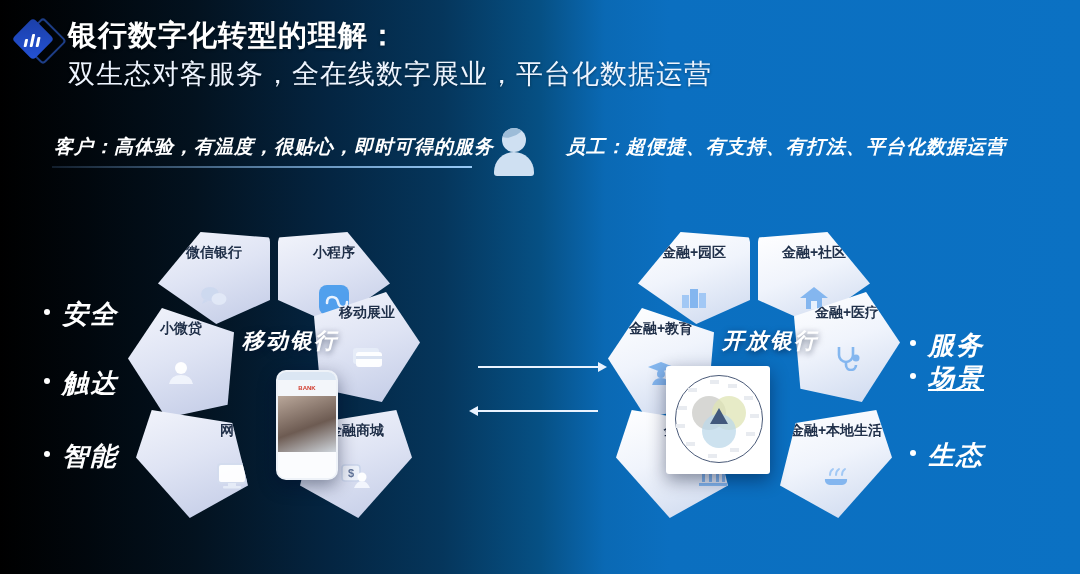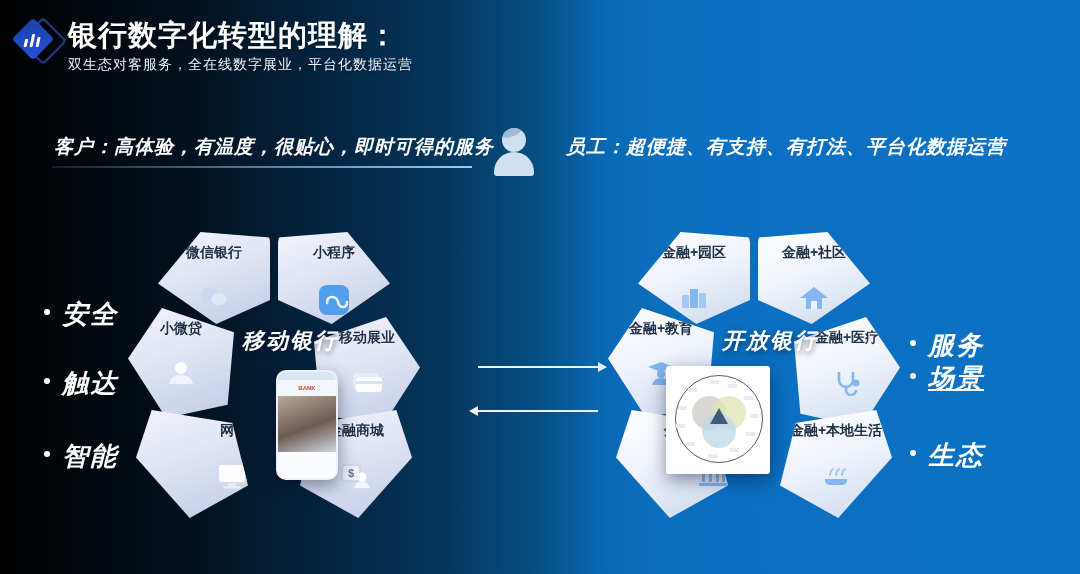--- a/index.html
+++ b/index.html
@@ -25,21 +25,21 @@
   #logo .dia2{position:absolute;left:14px;top:6px;width:30px;height:30px;
     border:2px solid #1d3d86;transform:rotate(45deg);border-radius:4px;background:transparent;}
   #logo .bars{position:absolute;left:13px;top:15px;width:18px;height:14px;transform:skewX(-12deg);}
   #logo .bars i{position:absolute;bottom:0;width:3px;background:#fff;display:block;border-radius:1px;}
   #logo .bars i:nth-child(1){left:0;height:8px;}
   #logo .bars i:nth-child(2){left:6px;height:13px;}
   #logo .bars i:nth-child(3){left:12px;height:10px;}
 
   #title{position:absolute;left:68px;top:16px;color:#ffffff;font-size:29px;font-weight:700;
     letter-spacing:1px;text-shadow:0 1px 3px rgba(0,0,0,.45);}
-  #subtitle{position:absolute;left:68px;top:56px;color:#eef5ff;font-size:14px;font-weight:400;
+  #subtitle{position:absolute;left:68px;top:56px;color:#eef5ff;font-size:27px;font-weight:400;
     letter-spacing:1px;text-shadow:0 1px 3px rgba(0,0,0,.4);}
 
   
   #customer-text{position:absolute;left:54px;top:134px;color:#ffffff;font-size:19px;
     font-style:italic;font-weight:600;letter-spacing:1px;white-space:nowrap;}
   #customer-rule{position:absolute;left:52px;top:166px;width:420px;height:2px;
     background:linear-gradient(90deg,rgba(120,180,255,.15),rgba(160,210,255,.95));}
   #employee-text{position:absolute;left:566px;top:134px;color:#ffffff;font-size:19px;
     font-style:italic;font-weight:600;letter-spacing:1px;white-space:nowrap;}
   #avatar{position:absolute;left:492px;top:128px;width:44px;height:48px;}
@@ -75,21 +75,21 @@
     background:linear-gradient(160deg,#f2f4fb 0%,#dfe4f4 45%,#c2cbe6 100%);}
   #cluster-right .petal{
     background:linear-gradient(160deg,#ffffff 0%,#f0f4fc 45%,#ccd8ee 100%);}
 
   .p-tl{ left:18px; top:0px;  width:112px;height:92px;
     clip-path:polygon(38% 0%,100% 6%,100% 74%,52% 100%,0% 56%);border-radius:10px;}
   .p-tr{ left:138px;top:0px;  width:112px;height:92px;
     clip-path:polygon(0% 6%,62% 0%,100% 56%,48% 100%,0% 74%);border-radius:10px;}
   .p-ml{ left:-12px;top:76px; width:106px;height:110px;
     clip-path:polygon(32% 0%,100% 22%,94% 88%,36% 100%,0% 46%);border-radius:10px;}
-  .p-mr{ left:174px;top:85px; width:106px;height:110px;
+  .p-mr{ left:174px;top:60px; width:106px;height:110px;
     clip-path:polygon(0% 22%,68% 0%,100% 46%,64% 100%,6% 88%);border-radius:10px;}
   .p-bl{ left:-4px; top:178px;width:112px;height:108px;
     clip-path:polygon(14% 0%,86% 12%,100% 70%,48% 100%,0% 44%);border-radius:10px;align-items:flex-end;}
   .p-br{ left:160px;top:178px;width:112px;height:108px;
     clip-path:polygon(14% 12%,86% 0%,100% 44%,52% 100%,0% 70%);border-radius:10px;}
 
   .center-title{position:absolute;width:100%;text-align:center;top:94px;color:#ffffff;
     font-size:22px;font-weight:700;font-style:italic;letter-spacing:2px;
     text-shadow:0 2px 6px rgba(0,15,45,.6);z-index:5;}
 

